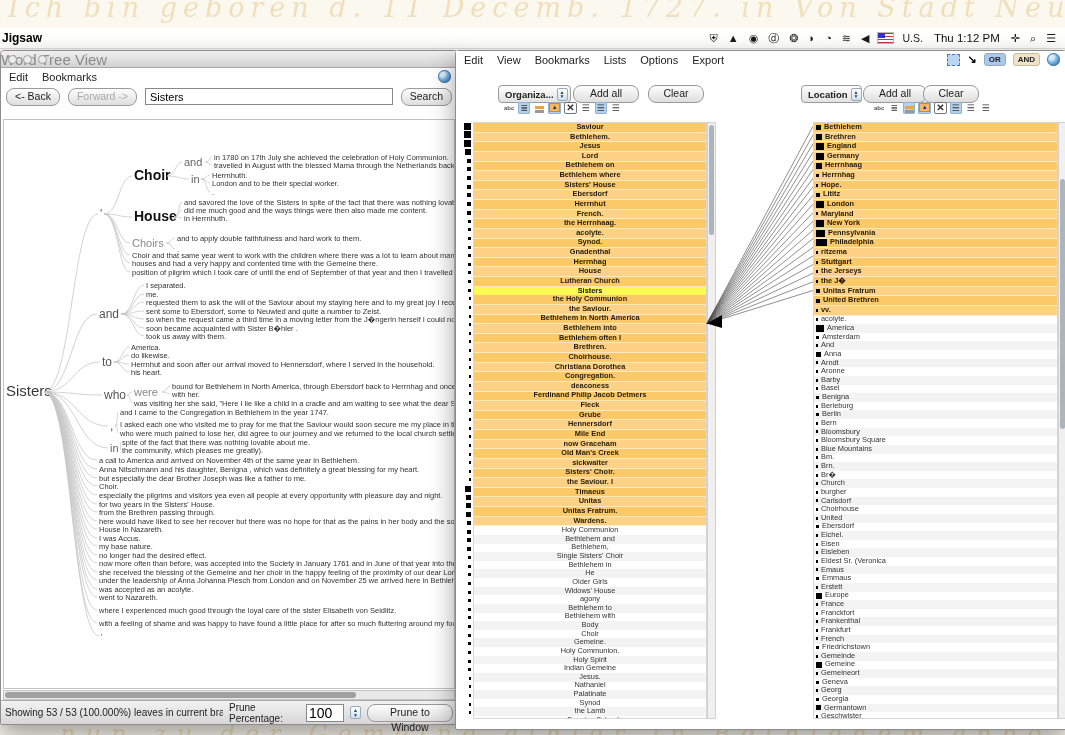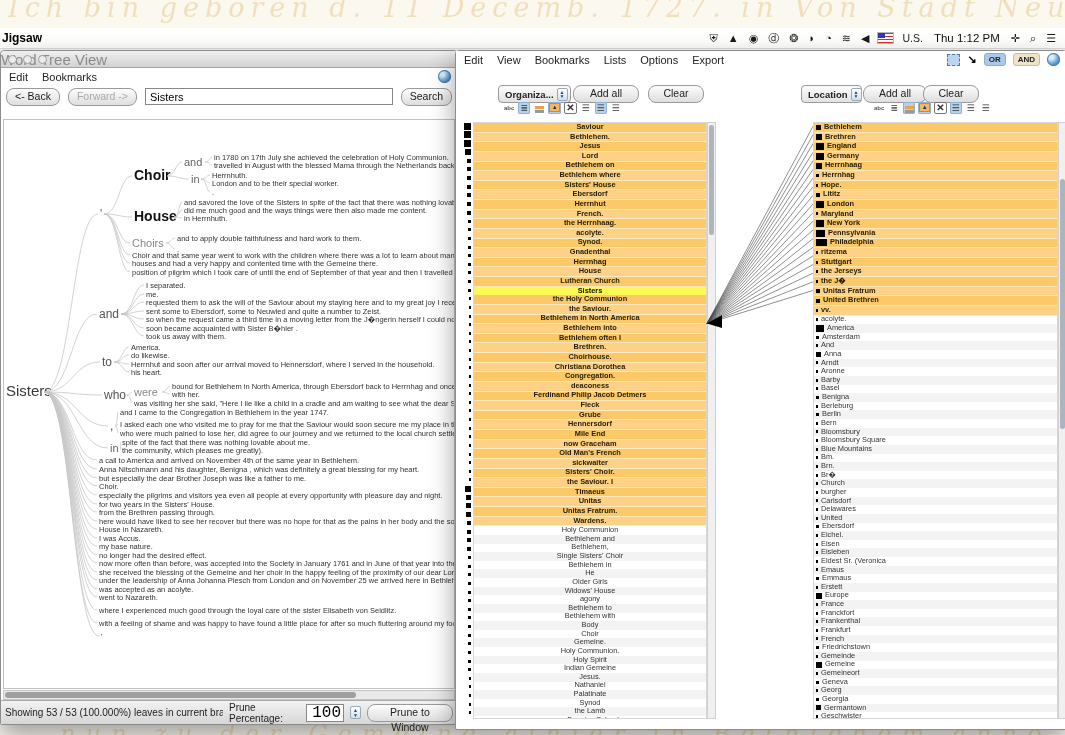--- a/index.html
+++ b/index.html
@@ -46,22 +46,22 @@
   #treebox{position:absolute;left:2px;right:2px;top:68px;bottom:35px;border:1px solid #c2c2c2;
            background:#fff;overflow:hidden}
   #treebox svg{position:absolute;left:0;top:0}
   #wt .hscroll{position:absolute;left:2px;right:2px;bottom:24px;height:10px;background:#e9e9e9;
                border:1px solid #c5c5c5;box-sizing:border-box}
   #wt .hscroll .thumb{position:absolute;left:1px;top:1px;height:6px;width:78%;background:#9f9f9f;border-radius:4px}
   #wt .statusbar{position:absolute;left:0;right:0;bottom:0;height:23px;
                  background:linear-gradient(#f2f2f2,#d7d7d7);border-top:1px solid #aaa;border-radius:0 0 2px 2px;
                  display:flex;align-items:center;font-size:10px;padding:0 4px;gap:6px}
   #wt .statusbar .stx{white-space:nowrap;overflow:hidden;max-width:218px}
-  #wt .statusbar .num{width:32px;height:14px;border:1px solid #888;font-size:16px;text-align:right;
-                      font-family:Liberation Mono, monospace}
+  #wt .statusbar .num{width:32px;height:14px;border:1px solid #888;font-size:14px;text-align:left;
+                      font-family:Liberation Sans, sans-serif}
   .stepper{display:inline-flex;flex-direction:column;font-size:5px;line-height:4.5px;color:#345;
            border:1px solid #9ab;border-radius:2px;padding:1px 2px;background:linear-gradient(#fff,#cfe0f2)}
   
   #lv{left:455px;top:50px;width:610px;height:678px}
   #lv .lights .r{background:#ff5f57}#lv .lights .y{background:#febc2e}#lv .lights .g{background:#28c840}
   #lv .menurow{justify-content:flex-start}
   #lv .mright{margin-left:auto;display:flex;align-items:center;gap:7px;margin-right:6px}
   .chip{font-size:8px;font-weight:bold;padding:1px 4px;border-radius:3px;border:1px solid #9ab}
   .chip.or{background:#a9c9ec}
   .chip.and{background:#eee3c8;border-color:#c9bd9a}
@@ -675,21 +675,21 @@
       <div class="row c s alt">
         <span class="lbl">Hennersdorf</span>
       </div>
       <div class="row c s">
         <span class="lbl">Mile End</span>
       </div>
       <div class="row c s alt">
         <span class="lbl">now Graceham</span>
       </div>
       <div class="row c s">
-        <span class="lbl">Old Man's French</span>
+        <span class="lbl">Old Man's Creek</span>
       </div>
       <div class="row c s alt">
         <span class="lbl">sickwaiter</span>
       </div>
       <div class="row c s">
         <span class="lbl">Sisters' Choir.</span>
       </div>
       <div class="row c s alt">
         <span class="lbl">the Saviour.  I</span>
       </div>
@@ -967,21 +967,21 @@
       <div class="row w">
         <span class="ibar" style="width: 2px; height: 3px;"></span>
         <span class="lbl">burgher</span>
       </div>
       <div class="row w alt">
         <span class="ibar" style="width: 2px; height: 3px;"></span>
         <span class="lbl">Carlsdorf</span>
       </div>
       <div class="row w">
         <span class="ibar" style="width: 2px; height: 3px;"></span>
-        <span class="lbl">Delawares</span>
+        <span class="lbl">Choirhouse</span>
       </div>
       <div class="row w alt">
         <span class="ibar" style="width: 2px; height: 3px;"></span>
         <span class="lbl">United</span>
       </div>
       <div class="row w">
         <span class="ibar" style="width: 3px; height: 3px;"></span>
         <span class="lbl">Ebersdorf</span>
       </div>
       <div class="row w alt">

